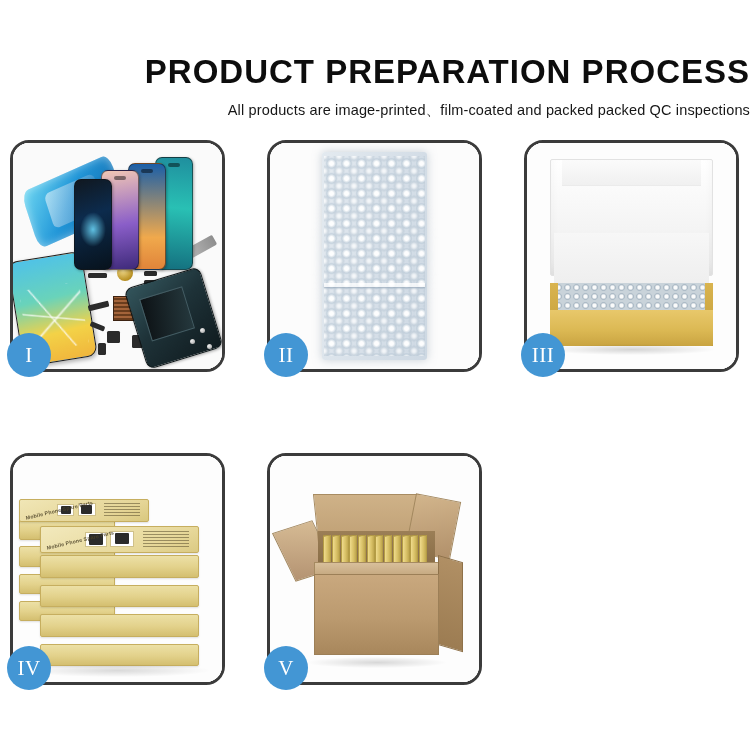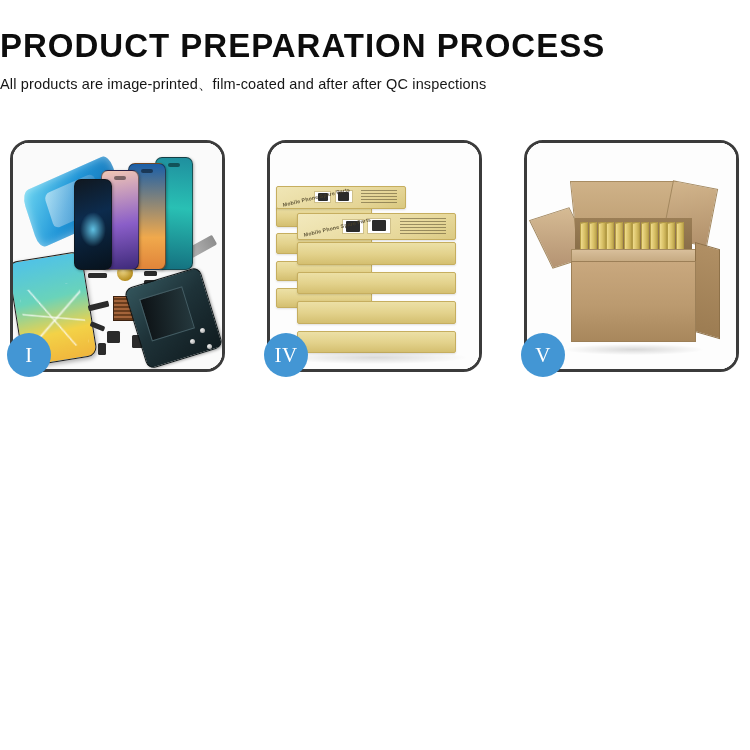--- a/index.html
+++ b/index.html
@@ -16,24 +16,24 @@
   .page {
     position: relative;
     width: 750px;
     height: 750px;
     background: #ffffff;
   }
 
   
   .header {
     position: absolute;
-    top: 26px;
+    top: 52px;
     left: 0;
     width: 750px;
-    text-align: left;
+    text-align: right;
   }
 
   .title {
     font-family: "Liberation Sans", sans-serif;
     font-size: 33px;
     font-weight: 700;
     letter-spacing: 1.0px;
     color: #0d0d0d;
     line-height: 40px;
     white-space: nowrap;
@@ -470,21 +470,21 @@
     background: radial-gradient(ellipse at center, rgba(0,0,0,.13), transparent 72%);
   }
 </style>
 </head>
 <body>
 
 <div class="page">
 
   <div class="header">
     <div class="title">PRODUCT PREPARATION PROCESS</div>
-    <div class="subtitle">All products are image-printed、film-coated and after after QC inspections</div>
+    <div class="subtitle">All products are image-printed、film-coated and packed packed QC inspections</div>
   </div>
 
   <div class="grid">
 
     <div class="panel">
       <div class="panel-inner">
         <div class="scene-parts">
           <div class="blue-adh"></div>
 
           <div class="fan">
@@ -515,21 +515,48 @@
           <div class="chassis"></div>
           <div class="tweezers"></div>
           <div class="screw" style="right:8%; bottom:16%;"></div>
           <div class="screw" style="right:13%; bottom:11%;"></div>
           <div class="screw" style="right:5%; bottom:9%;"></div>
         </div>
       </div>
       <div class="badge">I</div>
     </div>
 
-
+    <div class="panel">
+      <div class="panel-inner">
+        <div class="scene-bubble">
+          <div class="bubble-halo"></div>
+          <div class="bubble-sheet">
+            <div class="bubbles"></div>
+            <div class="bubbles2"></div>
+            <div class="bubble-seam"></div>
+          </div>
+        </div>
+      </div>
+      <div class="badge">II</div>
+    </div>
+
+    <div class="panel">
+      <div class="panel-inner">
+        <div class="scene-whitebox">
+          <div class="wb-lid"></div>
+          <div class="wb-inner-foam"></div>
+          <div class="wb-bubbles"></div>
+          <div class="wb-base-left"></div>
+          <div class="wb-base-right"></div>
+          <div class="wb-base-front"></div>
+          <div class="wb-shadow"></div>
+        </div>
+      </div>
+      <div class="badge">III</div>
+    </div>
 
     <div class="panel">
       <div class="panel-inner">
         <div class="scene-stack">
 
           <div class="sbox" style="left:3%; top:28%; width:46%; height:9%;"></div>
           <div class="sbox" style="left:3%; top:40%; width:46%; height:9%;"></div>
           <div class="sbox" style="left:3%; top:52%; width:46%; height:9%;"></div>
           <div class="sbox" style="left:3%; top:64%; width:46%; height:9%;"></div>
 

